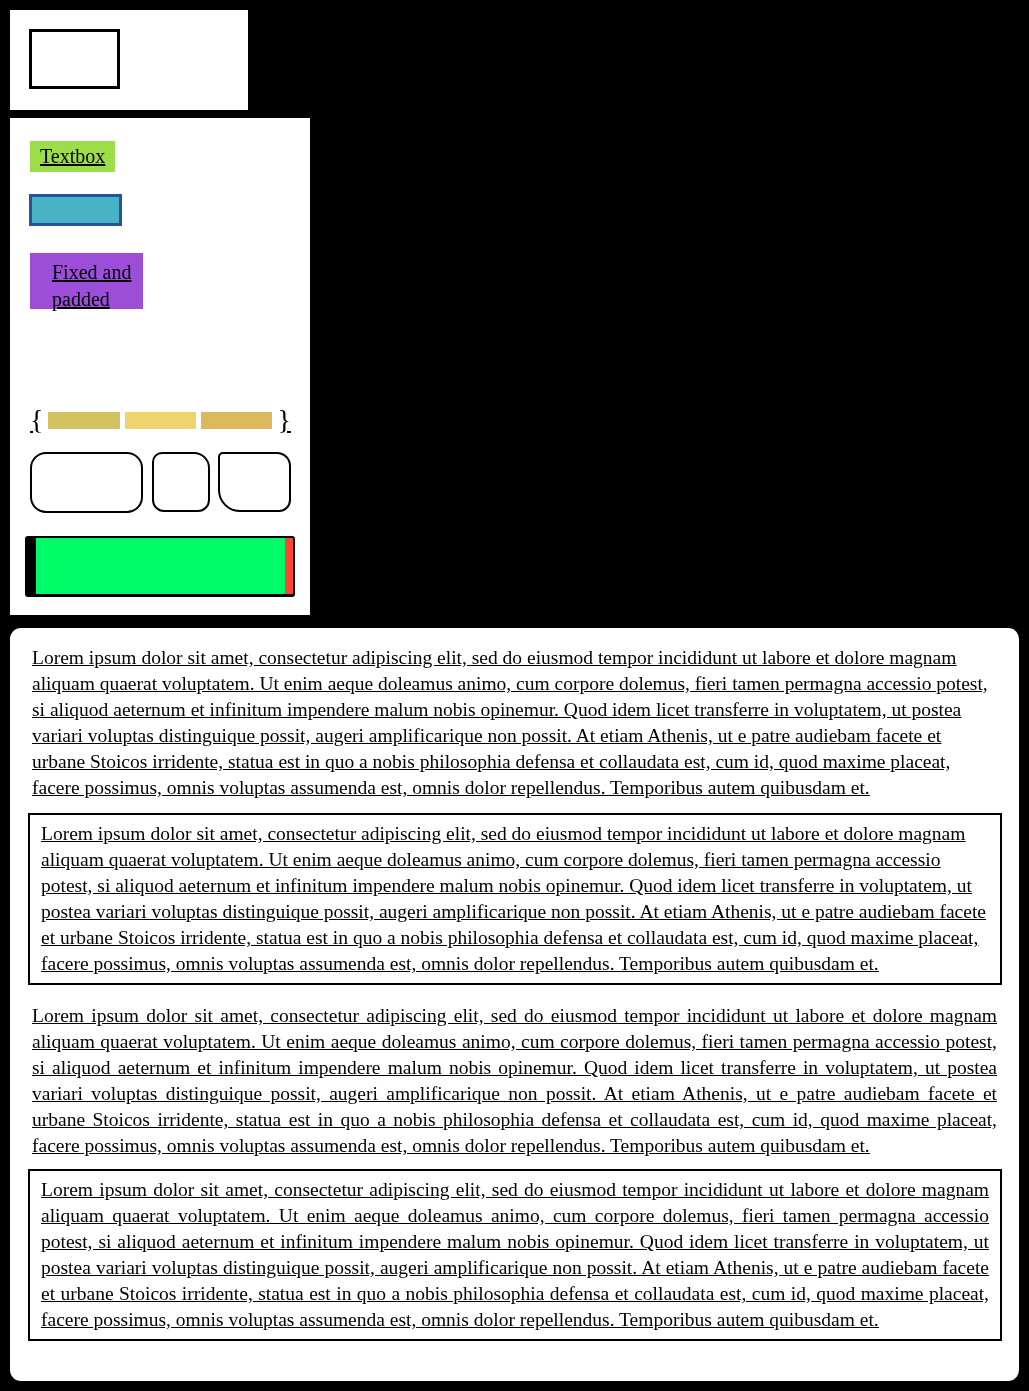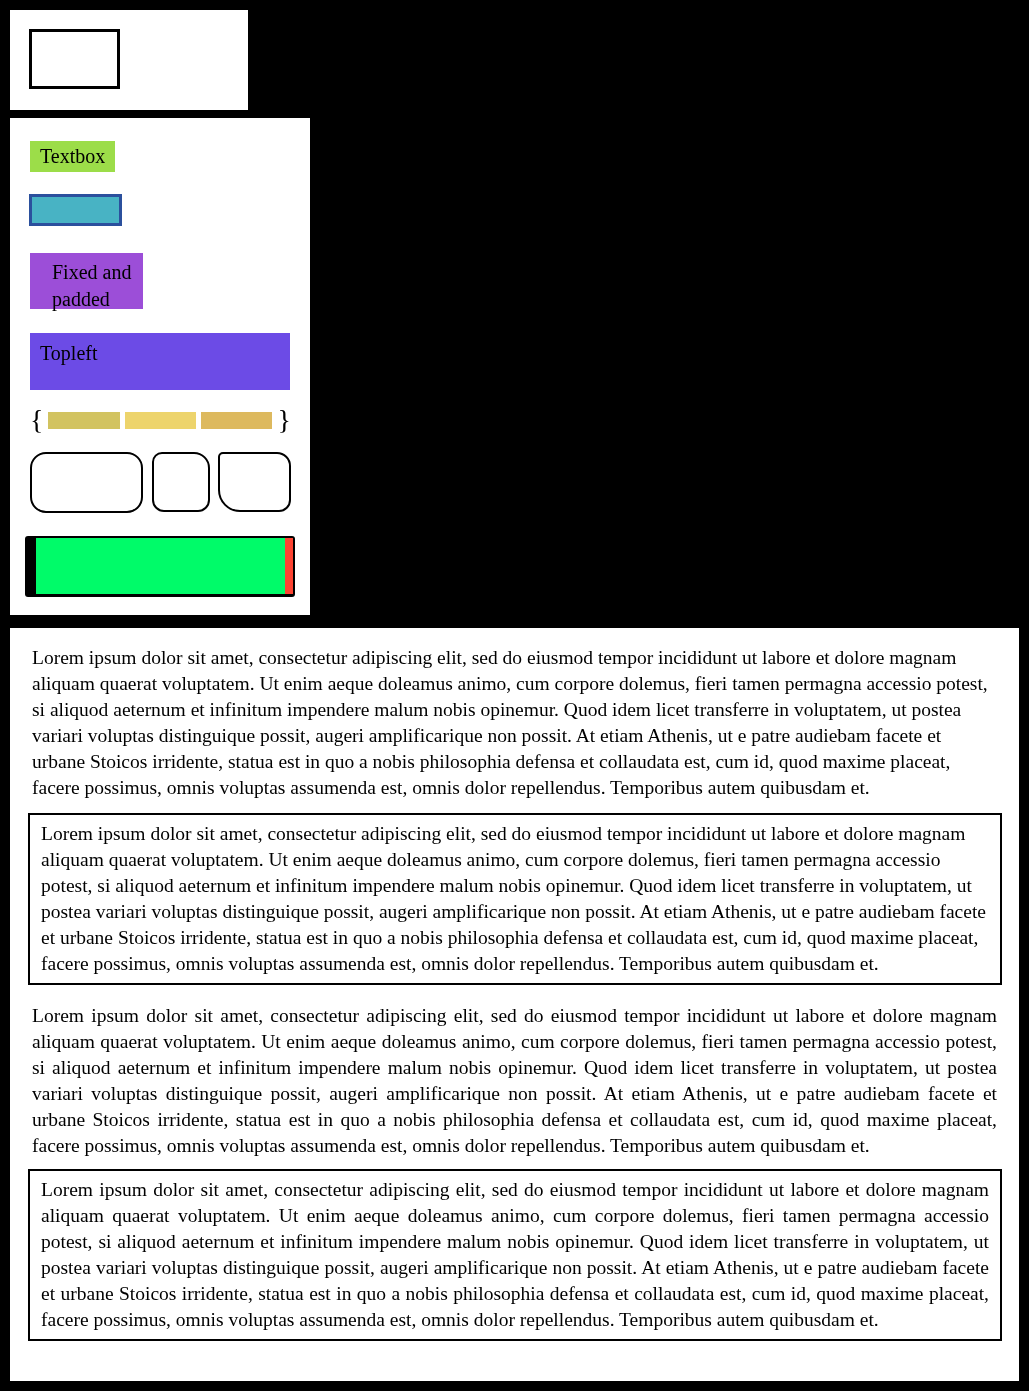--- a/index.html
+++ b/index.html
@@ -5,21 +5,21 @@
   html, body {
     margin: 0;
     padding: 0;
     background: #000000;
     width: 1029px;
     height: 1391px;
     overflow: hidden;
     font-family: "Liberation Serif", serif;
     color: #000000;
   }
-  * { box-sizing: border-box; }
+  * { box-sizing: border-box; text-decoration: underline; }
 
   .panel {
     position: absolute;
     background: #ffffff;
   }
 
   
   #top-panel { left: 10px; top: 10px; width: 238px; height: 100px; }
   #top-rect {
     position: absolute; left: 19px; top: 19px;
@@ -88,21 +88,21 @@
     padding: 2px 2px 3px 11px;
   }
   .progress .progress-fill { flex: 1 1 auto; }
   .progress .progress-end  { flex: 0 0 8px; }
 
   
   #doc-panel {
     left: 10px; top: 628px;
     width: 1009px; height: 753px;
     padding: 17px 22px;
-    font-size: 19.5px; line-height: 26px;
+    font-size: 19.5px; line-height: 26px; border-radius: 11px;
   }
   #doc-panel p { margin: 0; }
   #doc-panel .plain { margin-bottom: 12px; }
   #doc-panel .boxed {
     border: 2px solid #000;
     padding: 6px 11px;
     margin: 0 -5px 18px -4px;
   }
   #doc-panel .just { text-align: justify; }
   #doc-panel .just.plain { margin-bottom: 10px; }
@@ -116,21 +116,20 @@
 </div>
 
 <div class="panel" id="widget-panel">
 
   <div class="textbox" style="background-color: rgb(156, 221, 73);">Textbox</div>
 
   <div class="input-box" style="background-color: rgb(72, 179, 196); border-color: rgb(43, 80, 157);"></div>
 
   <div class="fixed-padded" style="background-color: rgb(156, 78, 216);">Fixed and padded</div>
 
-  <div class="topleft" style="background-color: rgb(108, 75, 230);">Topleft</div>
 
   <div class="brace-row">
     <span class="brace">{</span>
     <span class="khaki-box first" style="background-color: rgb(210, 195, 96);"></span>
     <span class="khaki-box" style="background-color: rgb(237, 212, 108);"></span>
     <span class="khaki-box" style="background-color: rgb(221, 185, 94);"></span>
     <span class="brace">}</span>
   </div>
 
   <div class="rrect rrect-1"></div>

